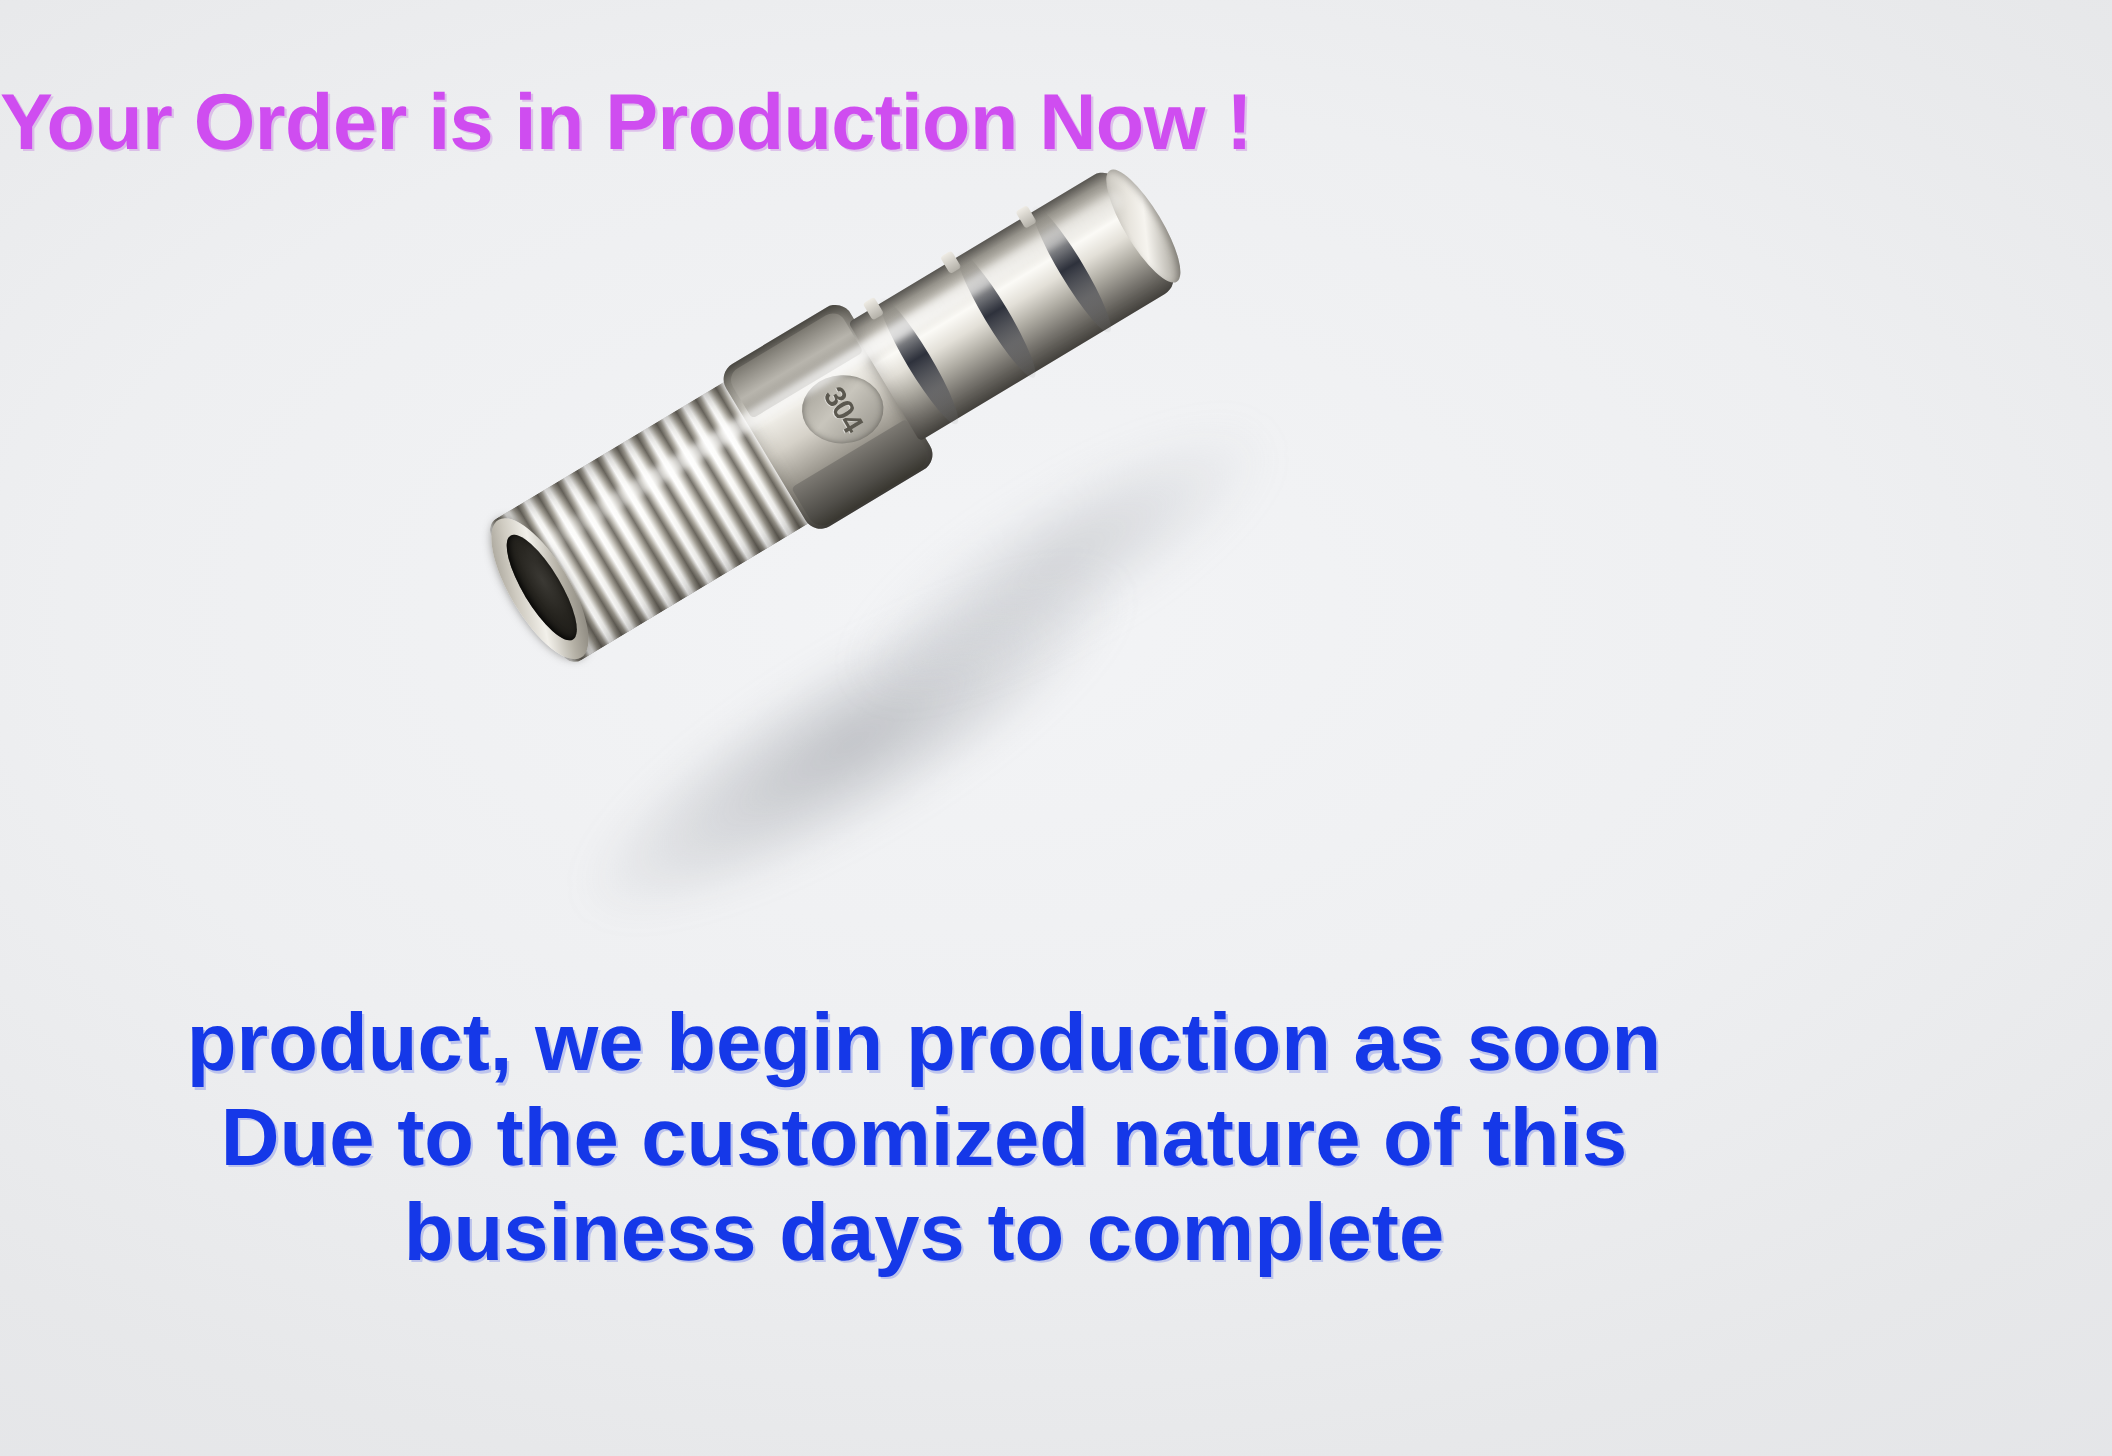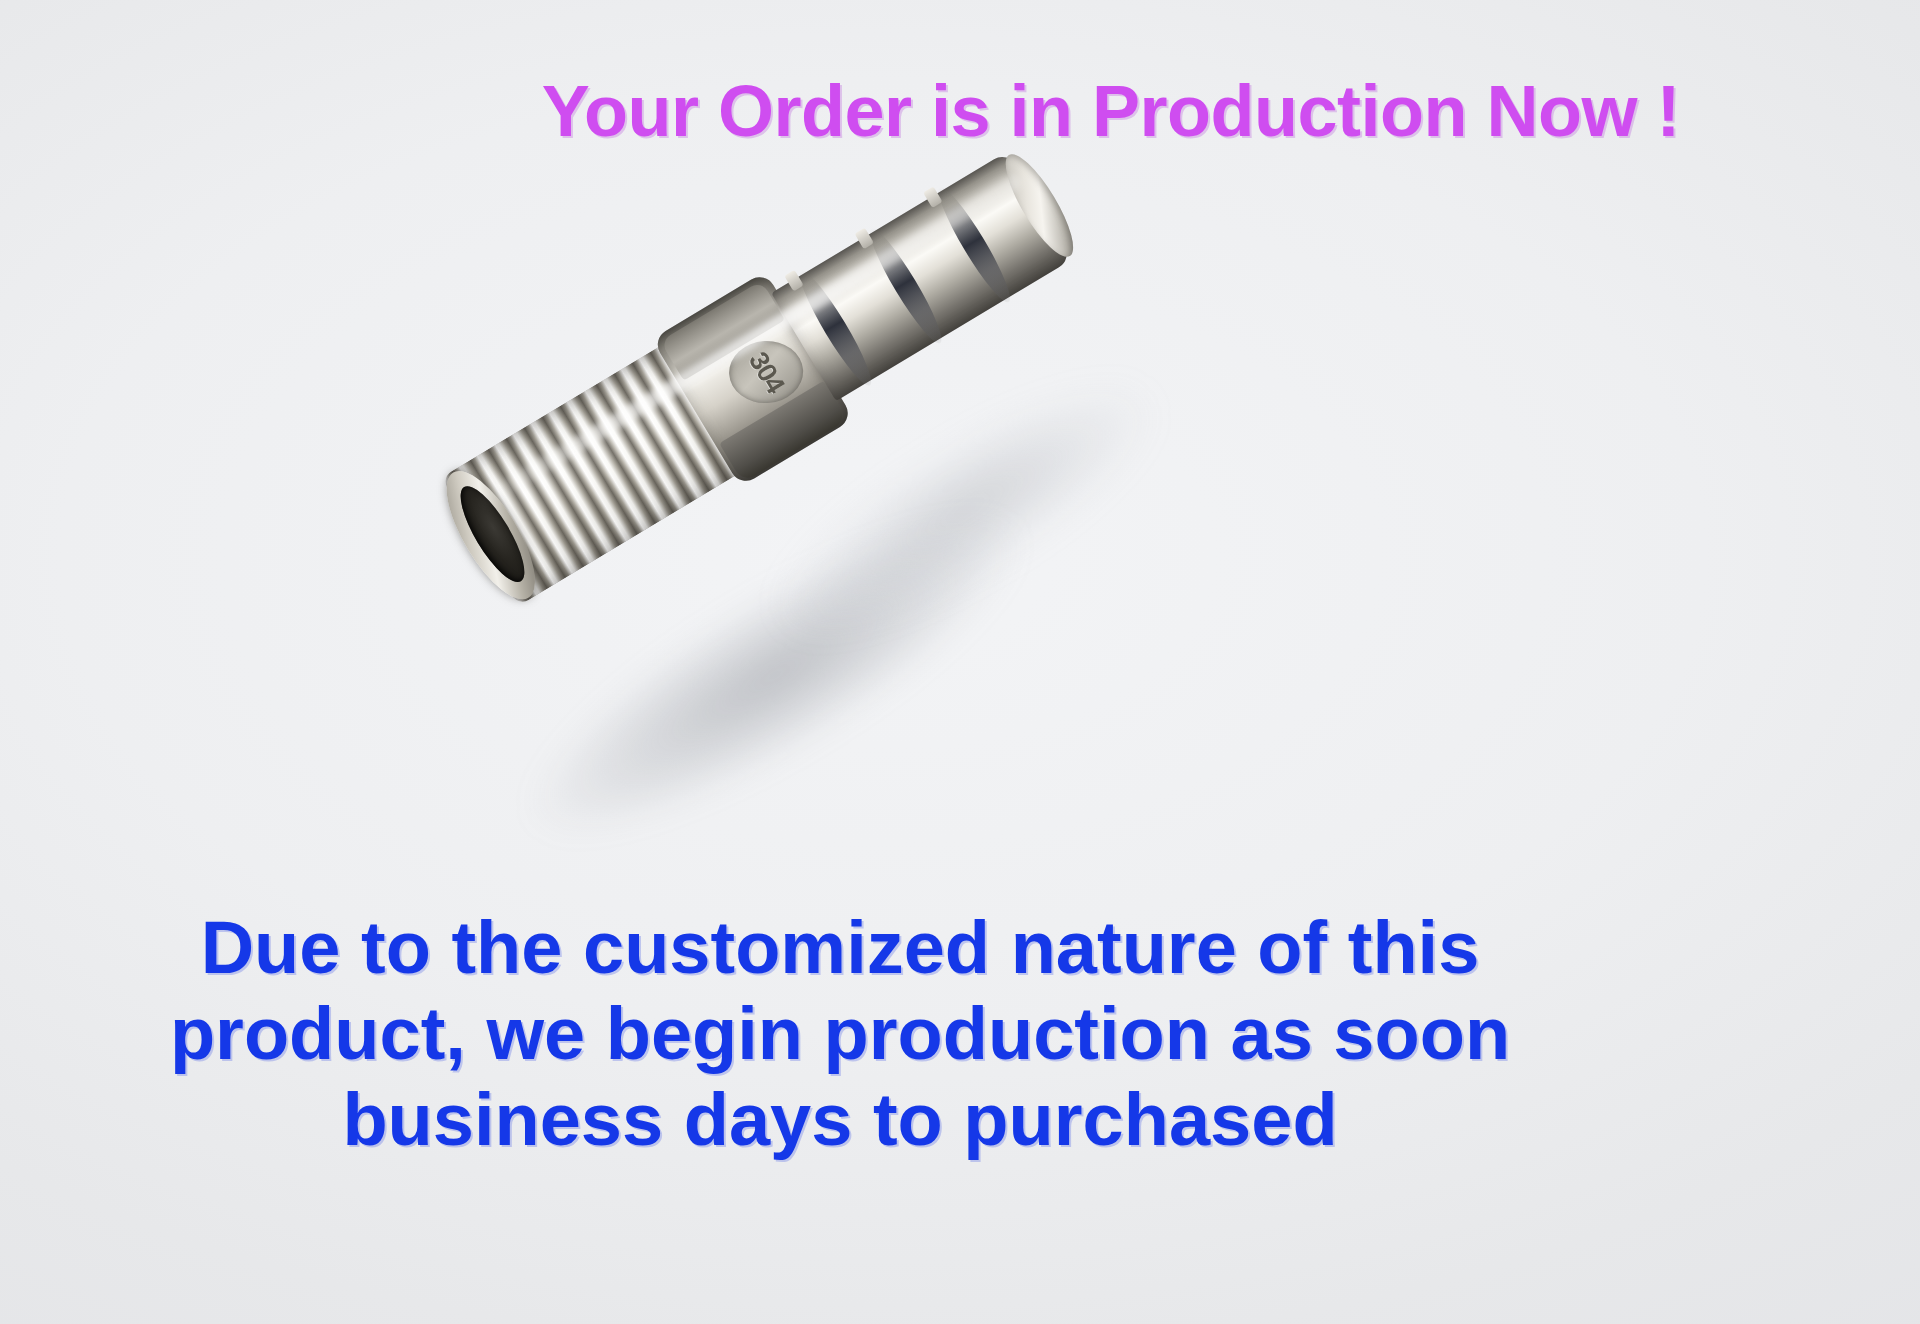--- a/index.html
+++ b/index.html
@@ -18,21 +18,21 @@
     background:
       radial-gradient(ellipse 95% 80% at 46% 42%, #f3f4f6 0%, #eeeff1 45%, #e7e8ea 75%, #e3e4e7 100%);
   }
 
   
   #headline {
     position: absolute;
     left: 0;
     top: 74px;
     width: 1680px;
-    text-align: right;
+    text-align: left;
     font-size: 72px;
     font-weight: bold;
     letter-spacing: -0.5px;
     color: #cf4df0;
     text-shadow: 2px 2px 0 rgba(190,110,220,0.35);
     white-space: nowrap;
     line-height: 1.05;
   }
 
   
@@ -305,18 +305,18 @@
       <div class="barb-ring r2"></div>
       <div class="barb-step s3"></div>
       <div class="barb-ring r3"></div>
       <div class="barb-cap"></div>
 
       <div class="highlight-strip"></div>
     </div>
   </div>
 
   <div id="notice">
+    <span class="ln">product, we begin production as soon</span>
     <span class="ln">Due to the customized nature of this</span>
-    <span class="ln">product, we begin production as soon</span>
-    <span class="ln">business days to purchased</span>
+    <span class="ln">business days to complete</span>
   </div>
 
 </div>
 
 </body></html>

